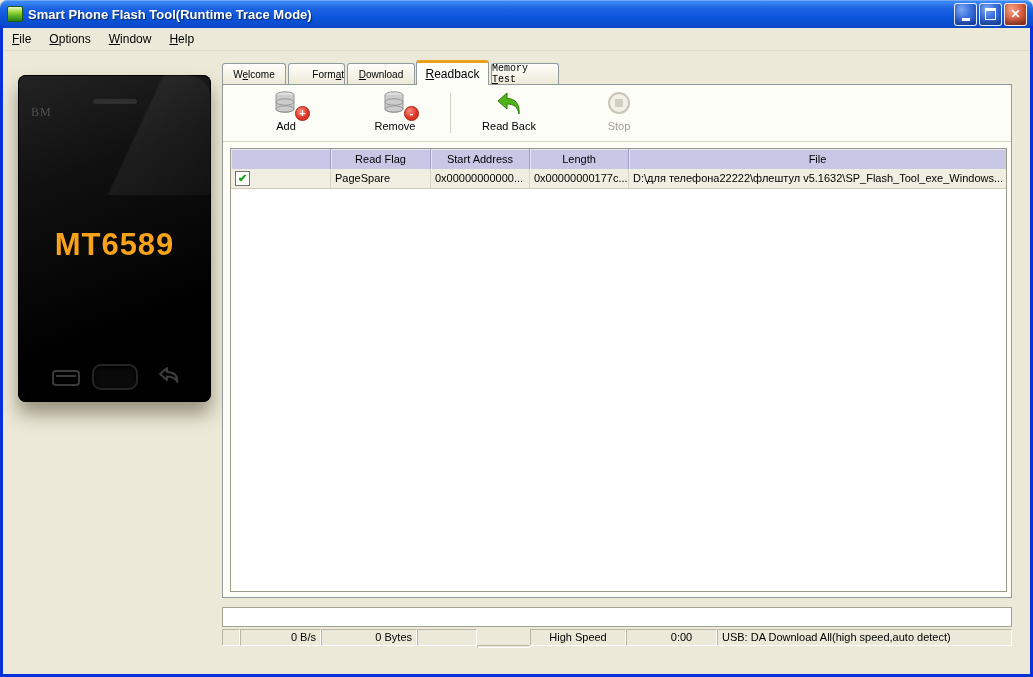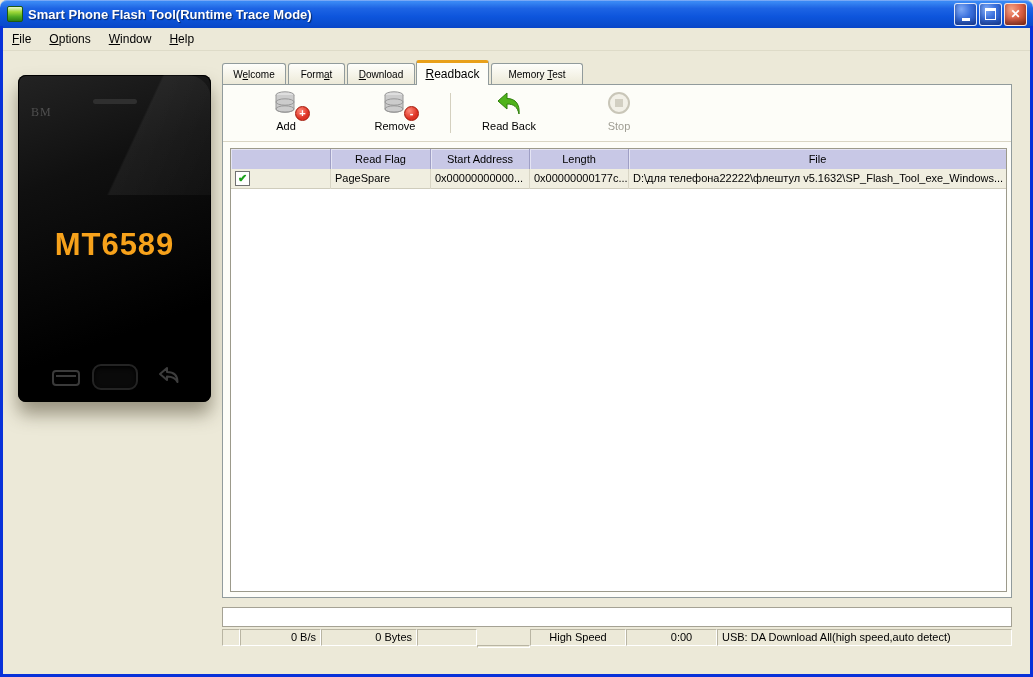--- a/index.html
+++ b/index.html
@@ -123,30 +123,30 @@
       <div class="key-home"></div>
       <svg class="key-back" viewBox="0 0 24 18">
         <path d="M10 2 L3 8 L10 14 L10 10.5 C15 10.5 18.5 12 20.5 16 C20.5 9 16 6 10 6 Z" fill="none" stroke="#3d3d3d" stroke-width="2" stroke-linejoin="round"></path>
       </svg>
     </div>
   </div>
 
   <div class="tab" style="left:222px;width:64px;">
       <span><span>W</span><span class="mn">e</span><span>lcome</span></span>
     </div>
-  <div class="tab" style="left:288px;width:57px;">
+  <div class="tab" style="left:288px;width:57px;justify-content:flex-end;">
       <span><span>Form</span><span class="mn">a</span><span>t</span></span>
     </div>
   <div class="tab" style="left:347px;width:68px;">
       <span><span></span><span class="mn">D</span><span>ownload</span></span>
     </div>
   <div class="tab active" style="left:416px;width:73px;">
       <span><span></span><span class="mn">R</span><span>eadback</span></span>
     </div>
-  <div class="tab" style="left:491px;width:92px;">
+  <div class="tab" style="left:491px;width:68px;font-family:Liberation Mono, monospace;">
       <span><span>Memory </span><span class="mn">T</span><span>est</span></span>
     </div>
 
   <div class="panel">
     <div class="toolbar">
       <div class="tbtn" style="left:21px;">
         <div class="ic">
           <svg width="26" height="28" viewBox="0 0 26 28">
             <ellipse cx="12" cy="5" rx="9" ry="3.2" fill="#dedede" stroke="#989898"></ellipse>
             <path d="M3 5 v14 a9 3.2 0 0 0 18 0 v-14" fill="#cccccc" stroke="#989898"></path>

